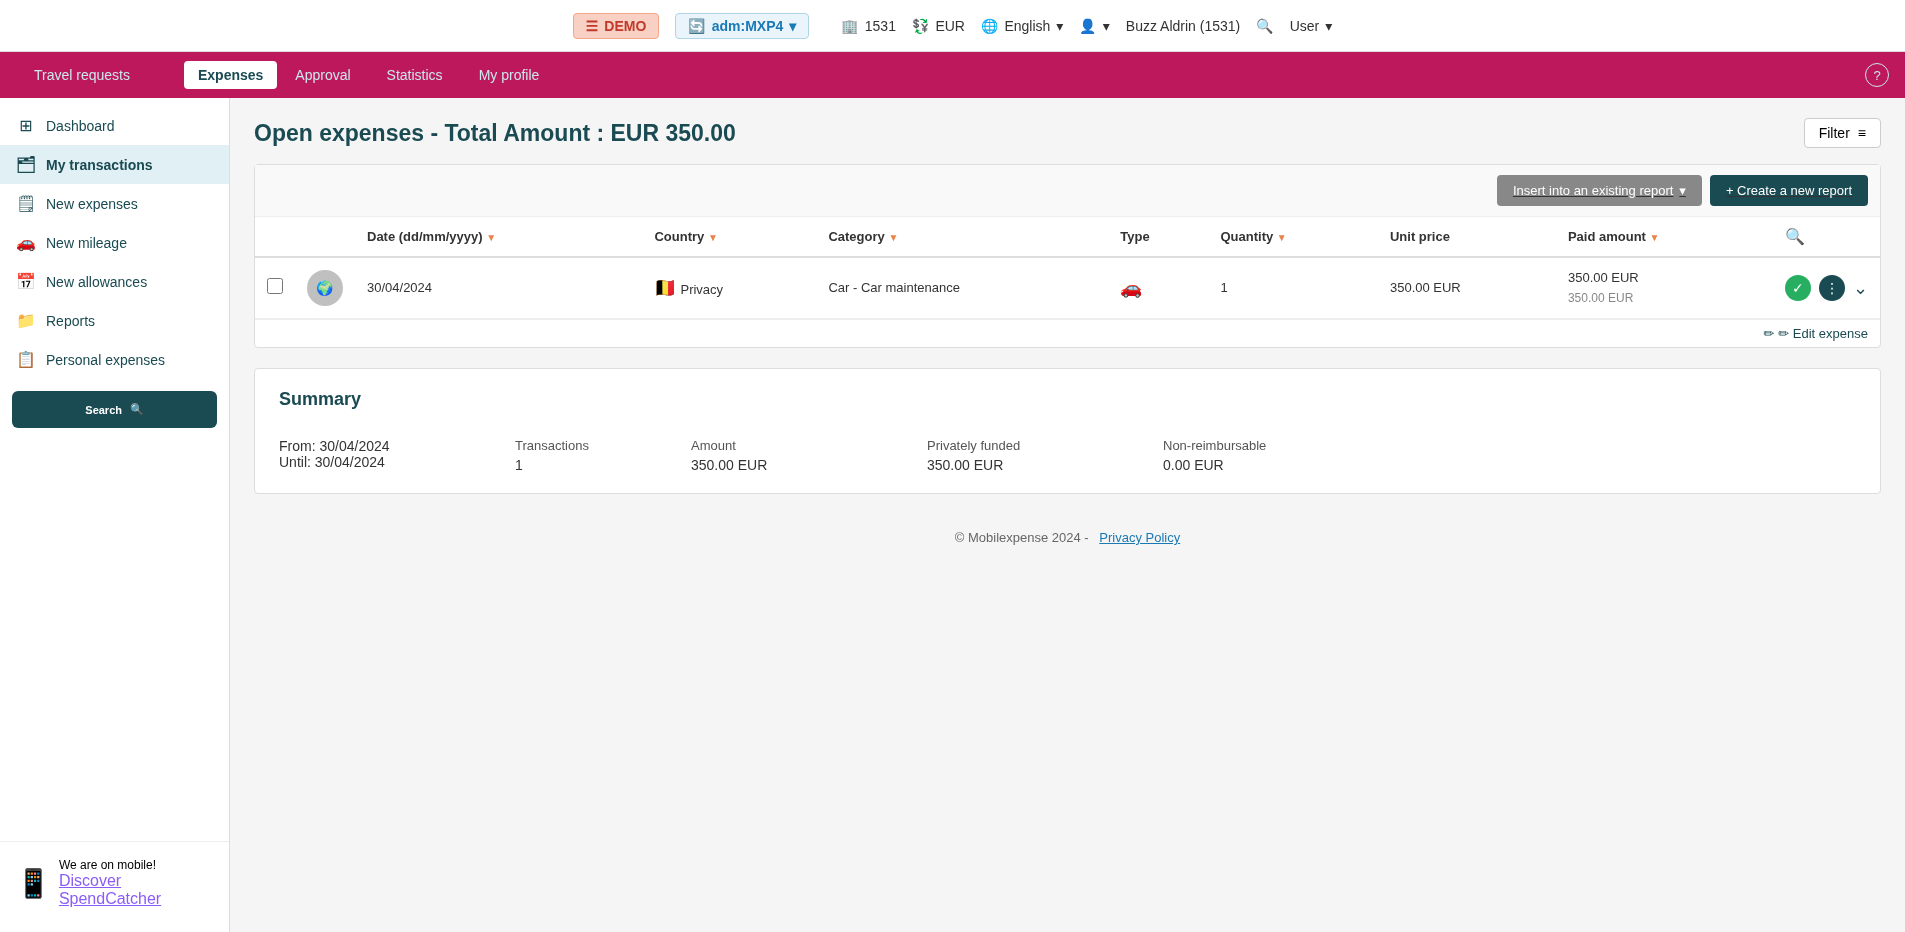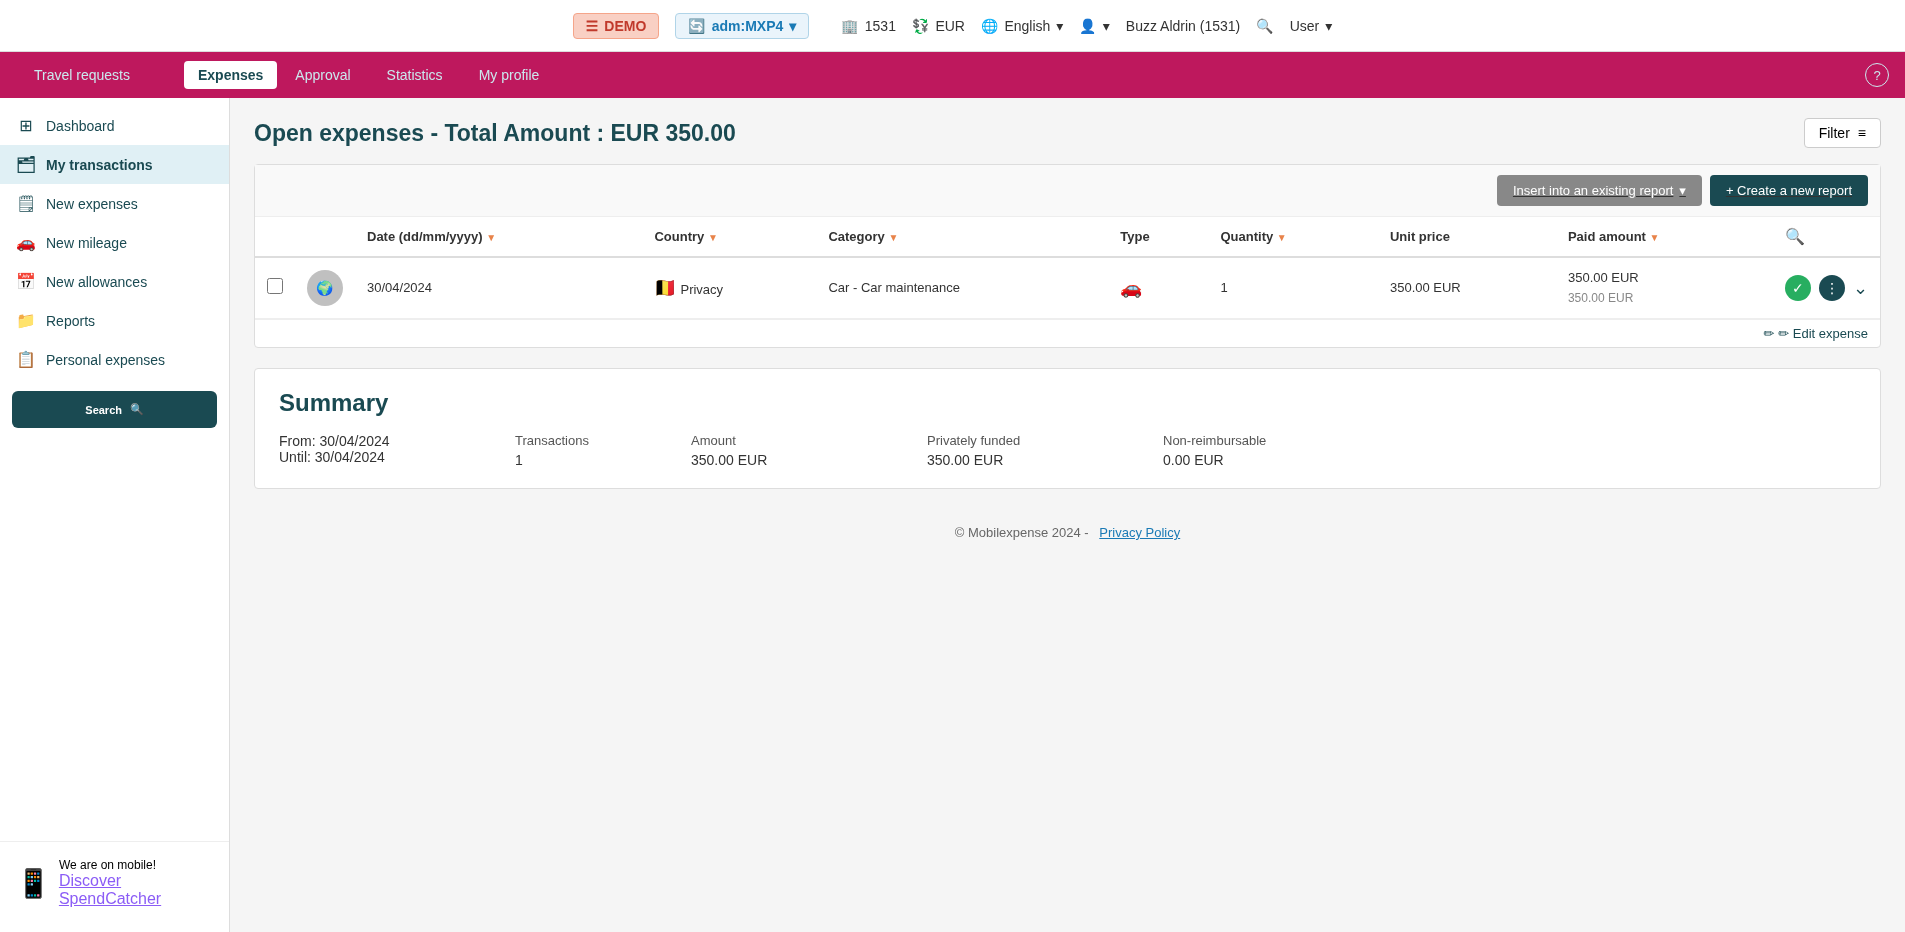--- a/index.html
+++ b/index.html
@@ -309,24 +309,24 @@
 
     
     .summary-card {
       background: #fff;
       border: 1px solid #ddd;
       border-radius: 4px;
       padding: 20px 24px;
       margin-bottom: 20px;
     }
     .summary-title {
-      font-size: 24px;
+      font-size: 18px;
       font-weight: bold;
       color: #1a4a52;
-      margin-bottom: 16px;
+      margin-bottom: 28px;
     }
     .summary-grid {
       display: grid;
       grid-template-columns: 220px 160px 220px 220px 220px;
       gap: 16px;
     }
     .summary-col { }
     .summary-label { font-size: 13px; color: #555; margin-bottom: 4px; }
     .summary-value { font-size: 14px; color: #333; font-weight: 500; }
 

